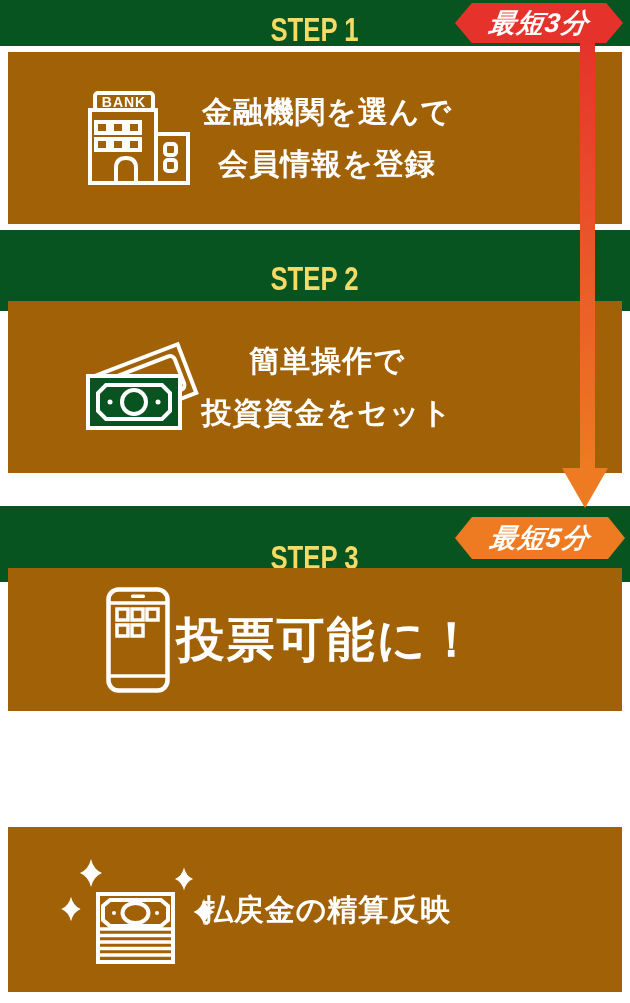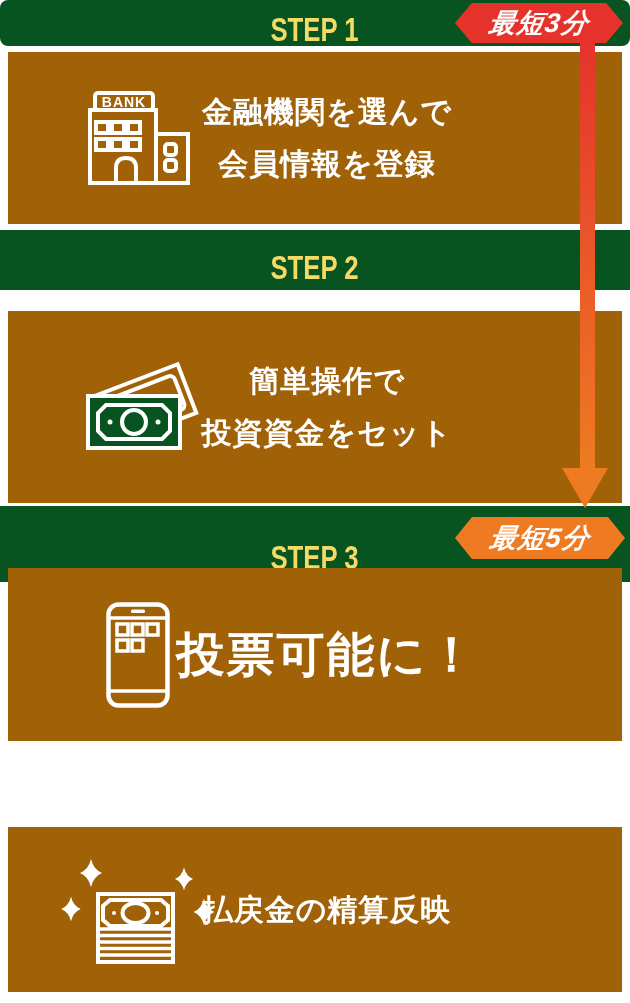--- a/index.html
+++ b/index.html
@@ -5,34 +5,34 @@
   html,body{margin:0;padding:0;background:#ffffff;}
   #stage{
     position:relative;width:630px;height:1003px;background:#ffffff;
     overflow:hidden;font-family:"Liberation Sans",sans-serif;
     -webkit-font-smoothing:antialiased;
   }
   .band{
     position:absolute;left:0;width:630px;background:#085420;
     display:flex;justify-content:center;align-items:center;box-sizing:border-box;
   }
-  #band1{top:0;height:46px;padding-top:13px;border-radius:8px;}
-  #band2{top:230px;height:60px;padding-top:16px;}
+  #band1{top:0;height:46px;padding-top:13px;}
+  #band2{top:230px;height:81px;padding-top:16px;}
   #band3{top:506px;height:76px;padding-top:28px;}
   #band4{top:747px;height:74px;padding-top:24px;}
   .step-label{
     color:#f5da66;font-size:33px;font-weight:bold;letter-spacing:0px;
     transform:scaleX(0.78);white-space:nowrap;
   }
   .box{
     position:absolute;left:8px;width:614px;background:#a16207;
   }
   #box1{top:52px;height:172px;}
-  #box2{top:311px;height:192px;text-decoration:underline;}
-  #box3{top:568px;height:173px;}
+  #box2{top:301px;height:172px;text-decoration:underline;}
+  #box3{top:568px;height:143px;}
   #box4{top:827px;height:165px;}
   .icon-wrap{position:absolute;top:50%;transform:translateY(-50%);line-height:0;}
   .text-wrap{
     position:absolute;left:0;right:0;top:0;bottom:0;
     display:flex;flex-direction:column;justify-content:center;align-items:center;
     transform:translateX(12px);
   }
   .box-line{
     color:#ffffff;font-size:30px;font-weight:bold;line-height:52px;
     letter-spacing:1px;white-space:nowrap;

